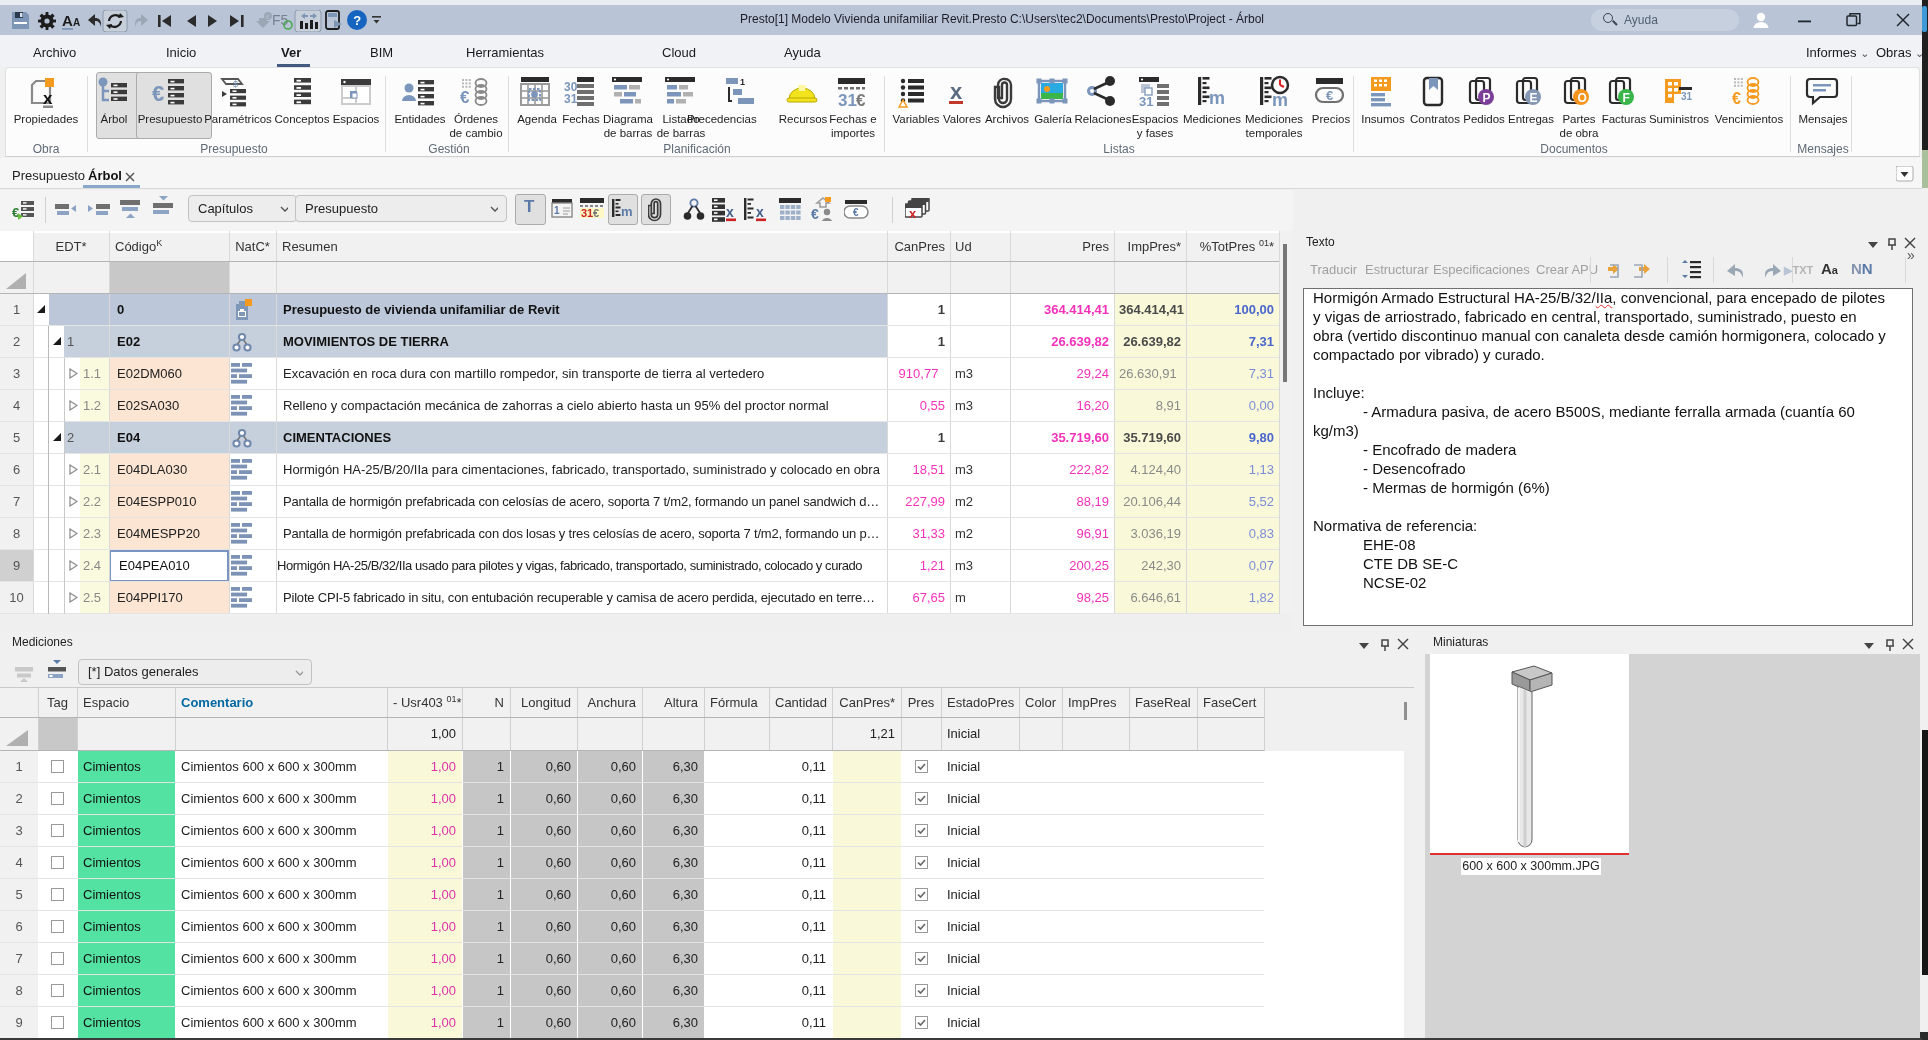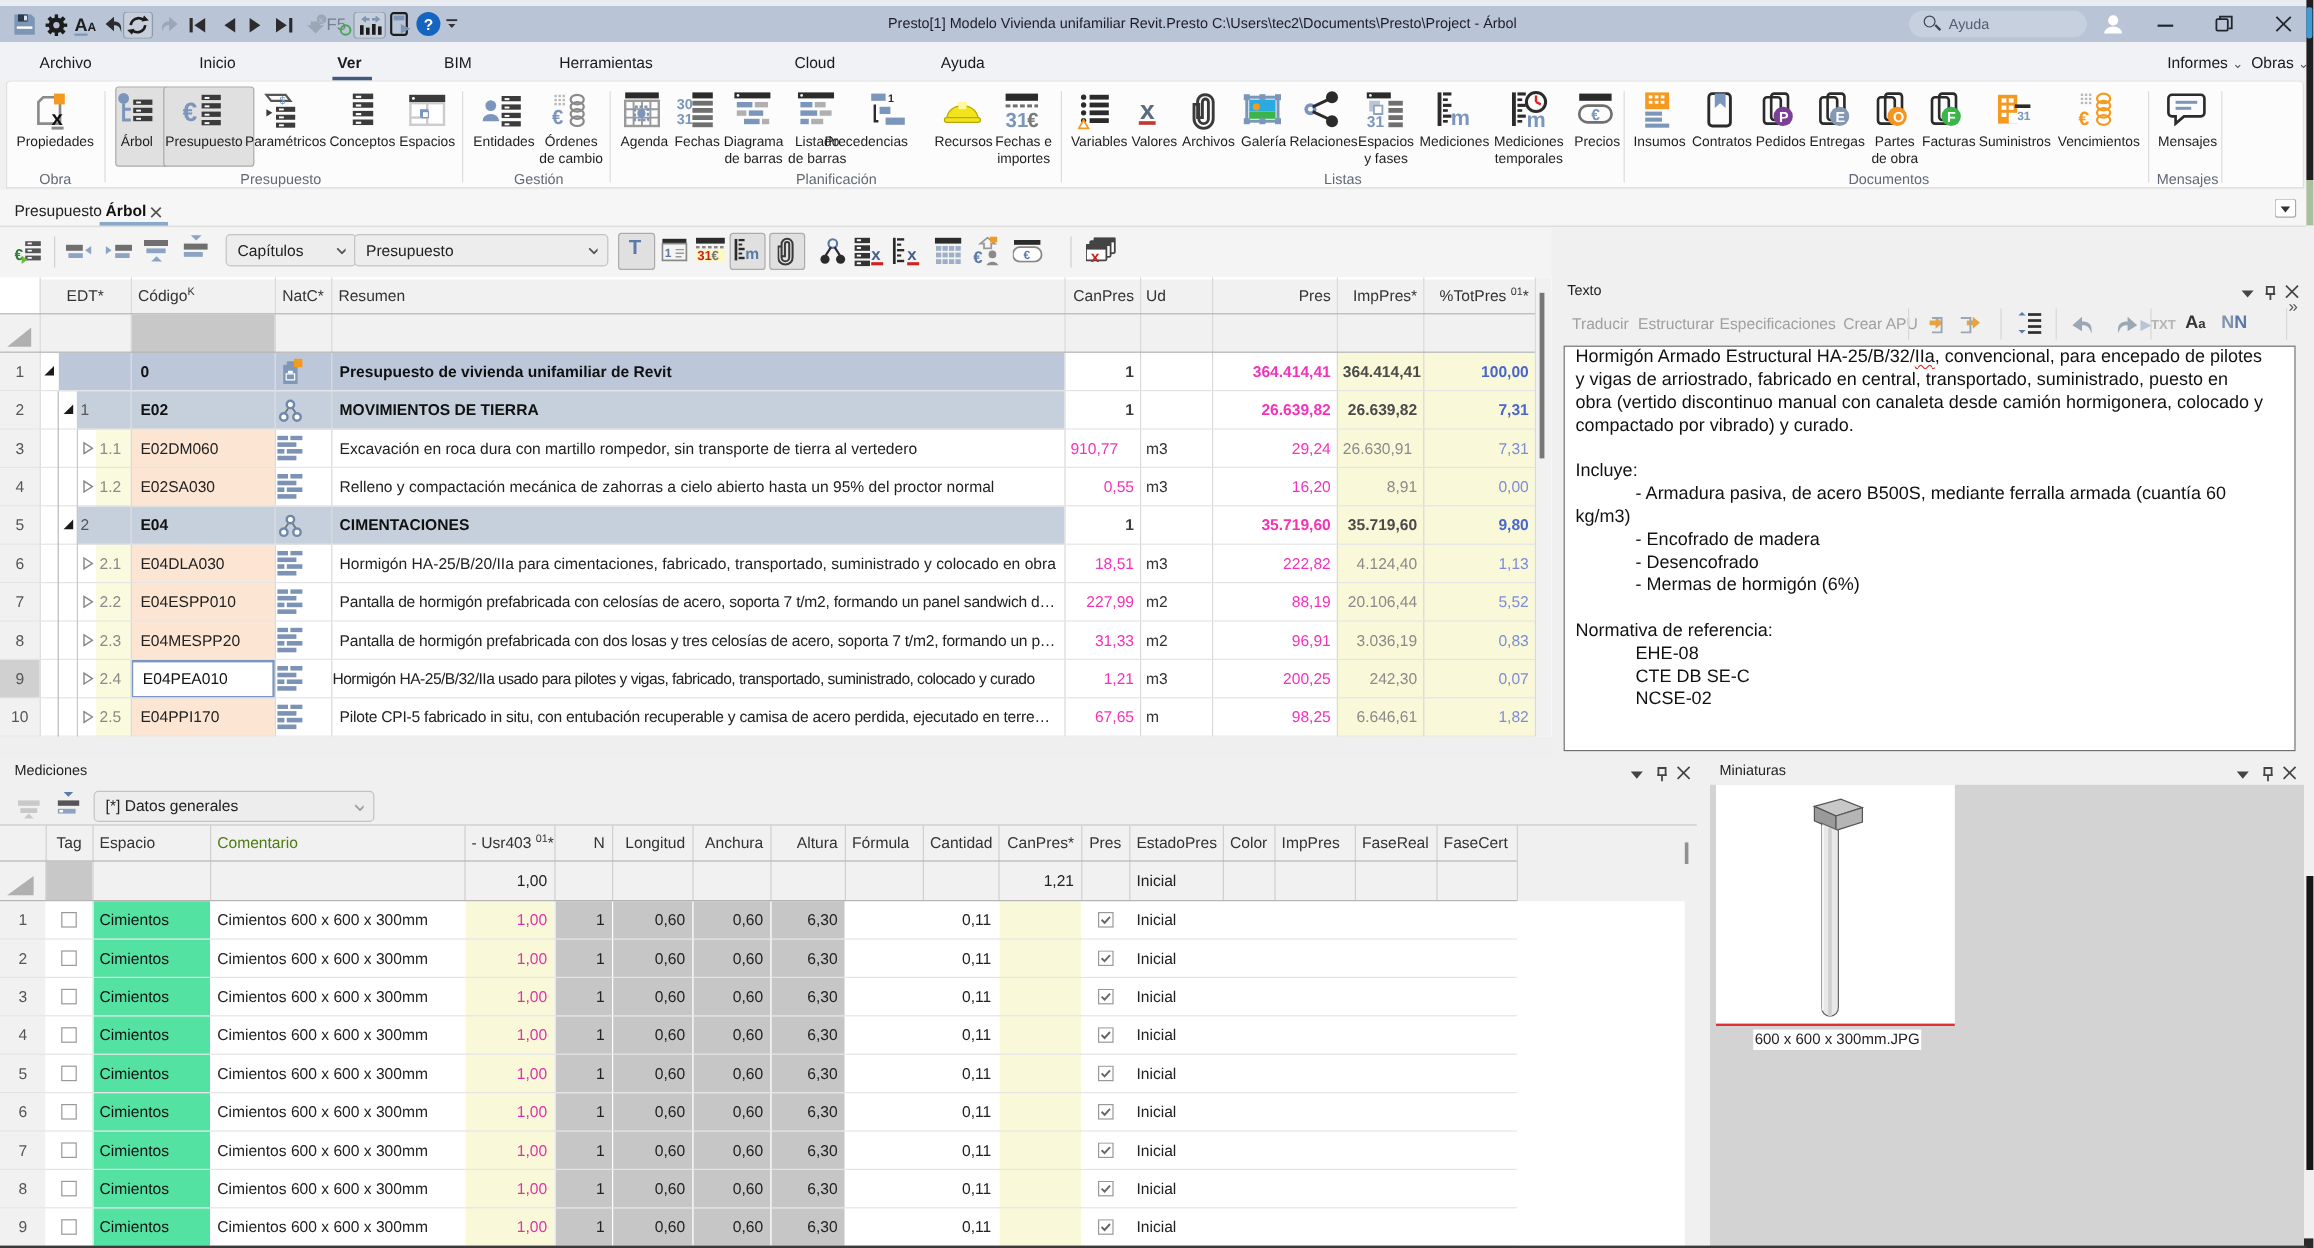--- a/index.html
+++ b/index.html
@@ -881,21 +881,21 @@
         <g fill="#7c93b5">
           <rect x="0" y="0" width="9" height="3.8"></rect>
           <rect x="11" y="0" width="10" height="3.8"></rect>
           <rect x="0" y="5.6" width="16" height="3.8"></rect>
           <rect x="0" y="11.2" width="6" height="3.8"></rect>
           <rect x="8" y="11.2" width="13" height="3.8"></rect>
           <rect x="0" y="16.8" width="16" height="3.8"></rect>
         </g>
       </svg>
     <div style="position:absolute;left:276px;top:127px;width:611px;height:32px;line-height:31px;font-size:13px;color:#222;padding:0 7px;overflow:hidden;white-space:nowrap;">Excavación en roca dura con martillo rompedor, sin transporte de tierra al vertedero</div>
-    <div style="position:absolute;left:887px;top:127px;width:63px;height:32px;line-height:31px;font-size:13px;color:#f332ba;text-align:left;padding:0 5px;overflow:hidden;white-space:nowrap;">910,77</div>
+    <div style="position:absolute;left:887px;top:127px;width:63px;height:32px;line-height:31px;font-size:13px;color:#f332ba;text-align:center;padding:0 5px;overflow:hidden;white-space:nowrap;">910,77</div>
     <div style="position:absolute;left:950px;top:127px;width:60px;height:32px;line-height:31px;font-size:13px;color:#333;padding:0 5px;overflow:hidden;white-space:nowrap;">m3</div>
     <div style="position:absolute;left:1010px;top:127px;width:104px;height:32px;line-height:31px;font-size:13px;color:#f332ba;text-align:right;padding:0 5px;overflow:hidden;white-space:nowrap;">29,24</div>
     <div style="position:absolute;left:1114px;top:127px;width:72px;height:32px;line-height:31px;font-size:13px;background:#f9f9d9;color:#8a8a8a;padding:0 5px;overflow:hidden;white-space:nowrap;">26.630,91</div>
     <div style="position:absolute;left:1186px;top:127px;width:93px;height:32px;line-height:31px;font-size:13px;background:#f9f9d9;color:#7d8cd8;text-align:right;padding:0 5px;overflow:hidden;white-space:nowrap;">7,31</div>
     <div style="position:absolute;left:0px;top:159px;width:33px;height:32px;line-height:31px;font-size:13px;background:#f1f1f1;color:#555;text-align:center;padding:0 5px;overflow:hidden;white-space:nowrap;">4</div>
     <div style="position:absolute;left:80px;top:159px;width:29px;height:32px;background:#fafade"></div>
     <div style="position:absolute;left:83px;top:159px;line-height:31px;font-size:13px;color:#8a8a8a">1.2</div>
     <svg style="position:absolute;left:69px;top:169px" width="9" height="11">
         <path d="M1 1 L8 5.5 L1 10 Z" fill="none" stroke="#888" stroke-width="1.2"></path>
       </svg>
@@ -1181,21 +1181,21 @@
       </svg>
     <svg class="abs" style="left:1397px;top:6px" width="12" height="12">
         <g stroke="#444" stroke-width="1.4">
           <line x1="1" y1="1" x2="11" y2="11"></line>
           <line x1="11" y1="1" x2="1" y2="11"></line>
         </g>
       </svg>
     <div style="position:absolute;left:0px;top:56px;width:38px;height:30px;line-height:29px;font-size:13px;color:#333;background:#f1f1f1;padding:0 6px;overflow:hidden;white-space:nowrap;"></div>
     <div style="position:absolute;left:38px;top:56px;width:39px;height:30px;line-height:29px;font-size:13px;color:#333;background:#f1f1f1;text-align:center;padding:0 6px;overflow:hidden;white-space:nowrap;">Tag</div>
     <div style="position:absolute;left:77px;top:56px;width:98px;height:30px;line-height:29px;font-size:13px;color:#333;background:#f1f1f1;padding:0 6px;overflow:hidden;white-space:nowrap;">Espacio</div>
-    <div style="position:absolute;left:175px;top:56px;width:212px;height:30px;line-height:29px;font-size:13px;color:#4d7c0f;background:#f1f1f1;padding:0 6px;overflow:hidden;white-space:nowrap;">Comentario</div>
+    <div style="position:absolute;left:175px;top:56px;width:212px;height:30px;line-height:29px;font-size:13px;color:#0369a1;background:#f1f1f1;padding:0 6px;overflow:hidden;white-space:nowrap;font-weight:bold;">Comentario</div>
     <div style="position:absolute;left:387px;top:56px;width:75px;height:30px;line-height:29px;font-size:13px;color:#333;background:#f1f1f1;text-align:right;padding:0 6px;overflow:hidden;white-space:nowrap;">- Usr403 <sup style="font-size:9px">01</sup>*</div>
     <div style="position:absolute;left:462px;top:56px;width:48px;height:30px;line-height:29px;font-size:13px;color:#333;background:#f1f1f1;text-align:right;padding:0 6px;overflow:hidden;white-space:nowrap;">N</div>
     <div style="position:absolute;left:510px;top:56px;width:67px;height:30px;line-height:29px;font-size:13px;color:#333;background:#f1f1f1;text-align:right;padding:0 6px;overflow:hidden;white-space:nowrap;">Longitud</div>
     <div style="position:absolute;left:577px;top:56px;width:65px;height:30px;line-height:29px;font-size:13px;color:#333;background:#f1f1f1;text-align:right;padding:0 6px;overflow:hidden;white-space:nowrap;">Anchura</div>
     <div style="position:absolute;left:642px;top:56px;width:62px;height:30px;line-height:29px;font-size:13px;color:#333;background:#f1f1f1;text-align:right;padding:0 6px;overflow:hidden;white-space:nowrap;">Altura</div>
     <div style="position:absolute;left:704px;top:56px;width:65px;height:30px;line-height:29px;font-size:13px;color:#333;background:#f1f1f1;padding:0 6px;overflow:hidden;white-space:nowrap;">Fórmula</div>
     <div style="position:absolute;left:769px;top:56px;width:63px;height:30px;line-height:29px;font-size:13px;color:#333;background:#f1f1f1;text-align:right;padding:0 6px;overflow:hidden;white-space:nowrap;">Cantidad</div>
     <div style="position:absolute;left:832px;top:56px;width:69px;height:30px;line-height:29px;font-size:13px;color:#333;background:#f1f1f1;text-align:right;padding:0 6px;overflow:hidden;white-space:nowrap;">CanPres*</div>
     <div style="position:absolute;left:901px;top:56px;width:40px;height:30px;line-height:29px;font-size:13px;color:#333;background:#f1f1f1;text-align:center;padding:0 6px;overflow:hidden;white-space:nowrap;">Pres</div>
     <div style="position:absolute;left:941px;top:56px;width:78px;height:30px;line-height:29px;font-size:13px;color:#333;background:#f1f1f1;padding:0 6px;overflow:hidden;white-space:nowrap;">EstadoPres</div>

